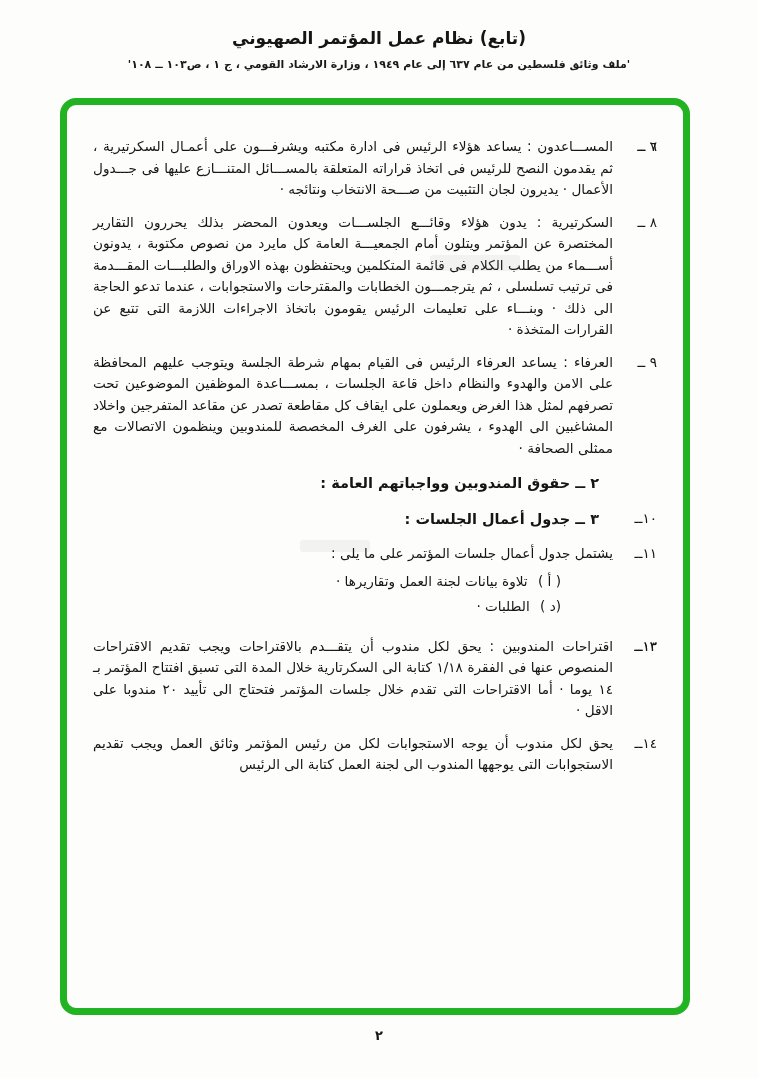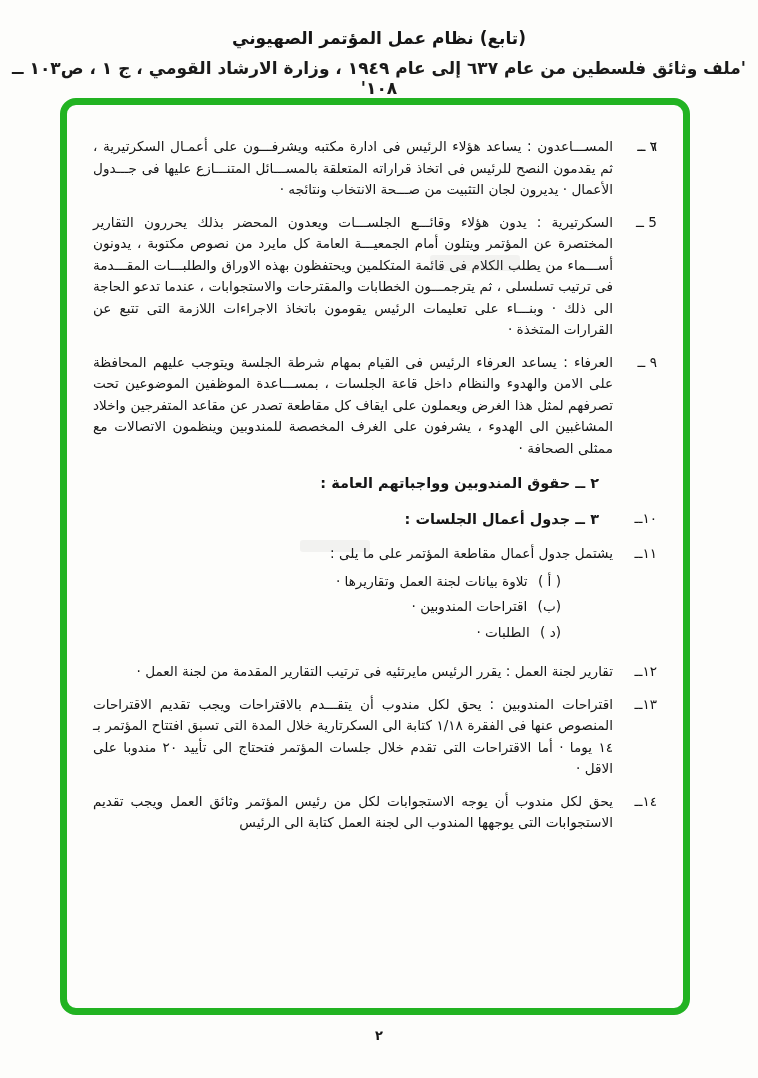--- a/index.html
+++ b/index.html
@@ -9,21 +9,21 @@
     font-family:"DejaVu Sans", sans-serif;
     color:#151515;
     position:relative;
     overflow:hidden;
   }
   .page{position:relative;width:758px;height:763px;direction:rtl;}
 
   
   .header{position:absolute;top:28px;left:0;right:0;text-align:center;direction:rtl;}
   .doc-title{font-size:17px;font-weight:bold;letter-spacing:-0.2px;}
-  .doc-source{font-size:17px;font-weight:bold;margin-top:10px;color:#1a1a1a;}
+  .doc-source{font-size:11px;font-weight:bold;margin-top:10px;color:#1a1a1a;}
 
   
   .frame{
     position:absolute;
     left:60px;top:98px;
     width:630px;height:917px;
     box-sizing:border-box;
     border:7px solid #22b322;
     border-radius:16px;
     padding:20px 26px 0 26px;
@@ -72,58 +72,53 @@
       <div class="clause">
         <span class="num">٦ ــ</span>
       </div>
 
       <div class="clause">
         <span class="num">٧ ــ</span>
         <span>المســـاعدون : يساعد هؤلاء الرئيس فى ادارة مكتبه ويشرفـــون على أعمـال السكرتيرية ، ثم يقدمون النصح للرئيس فى اتخاذ قراراته المتعلقة بالمســـائل المتنـــازع عليها فى جـــدول الأعمال · يديرون لجان التثبيت من صـــحة الانتخاب ونتائجه ·</span>
       </div>
 
       <div class="clause">
-        <span class="num">5 ــ</span>
+        <span class="num">٨ ــ</span>
         <span>السكرتيرية : يدون هؤلاء وقائـــع الجلســـات ويعدون المحضر بذلك يحررون التقارير المختصرة عن المؤتمر ويتلون أمام الجمعيـــة العامة كل مايرد من نصوص مكتوبة ، يدونون أســـماء من يطلب الكلام فى قائمة المتكلمين ويحتفظون بهذه الاوراق والطلبـــات المقـــدمة فى ترتيب تسلسلى ، ثم يترجمـــون الخطابات والمقترحات والاستجوابات ، عندما تدعو الحاجة الى ذلك · وبنـــاء على تعليمات الرئيس يقومون باتخاذ الاجراءات اللازمة التى تتبع عن القرارات المتخذة ·</span>
       </div>
 
       <div class="clause">
         <span class="num">٩ ــ</span>
         <span>العرفاء : يساعد العرفاء الرئيس فى القيام بمهام شرطة الجلسة ويتوجب عليهم المحافظة على الامن والهدوء والنظام داخل قاعة الجلسات ، بمســـاعدة الموظفين الموضوعين تحت تصرفهم لمثل هذا الغرض ويعملون على ايقاف كل مقاطعة تصدر عن مقاعد المتفرجين واخلاد المشاغبين الى الهدوء ، يشرفون على الغرف المخصصة للمندوبين وينظمون الاتصالات مع ممثلى الصحافة ·</span>
       </div>
 
       <div class="section-heading">٢ ــ حقوق المندوبين وواجباتهم العامة :</div>
 
       <div class="clause">
         <span class="num">١٠ــ</span>
       </div>
 
       <div class="section-heading">٣ ــ جدول أعمال الجلسات :</div>
 
       <div class="clause list-intro">
         <span class="num">١١ــ</span>
-        <span>يشتمل جدول أعمال مقاطعة المؤتمر على ما يلى :</span>
+        <span>يشتمل جدول أعمال جلسات المؤتمر على ما يلى :</span>
       </div>
 
       <div class="sub-item">
         <span class="marker">( أ )</span>
         <span>تلاوة بيانات لجنة العمل وتقاريرها ·</span>
-      </div>
-      <div class="sub-item">
-        <span class="marker">(ب)</span>
-        <span>اقتراحات المندوبين ·</span>
       </div>
       <div class="sub-item" style="margin-bottom:18px;">
         <span class="marker">(د )</span>
         <span>الطلبات ·</span>
       </div>
 
       <div class="clause">
         <span class="num">١٢ــ</span>
-        <span>تقارير لجنة العمل : يقرر الرئيس مايرتئيه فى ترتيب التقارير المقدمة من لجنة العمل ·</span>
       </div>
 
       <div class="clause">
         <span class="num">١٣ــ</span>
         <span>اقتراحات المندوبين : يحق لكل مندوب أن يتقـــدم بالاقتراحات ويجب تقديم الاقتراحات المنصوص عنها فى الفقرة ١/١٨ كتابة الى السكرتارية خلال المدة التى تسبق افتتاح المؤتمر بـ ١٤ يوما · أما الاقتراحات التى تقدم خلال جلسات المؤتمر فتحتاج الى تأييد ٢٠ مندوبا على الاقل ·</span>
       </div>
 
       <div class="clause">
         <span class="num">١٤ــ</span>
         <span>يحق لكل مندوب أن يوجه الاستجوابات لكل من رئيس المؤتمر وثائق العمل ويجب تقديم الاستجوابات التى يوجهها المندوب الى لجنة العمل كتابة الى الرئيس</span>

